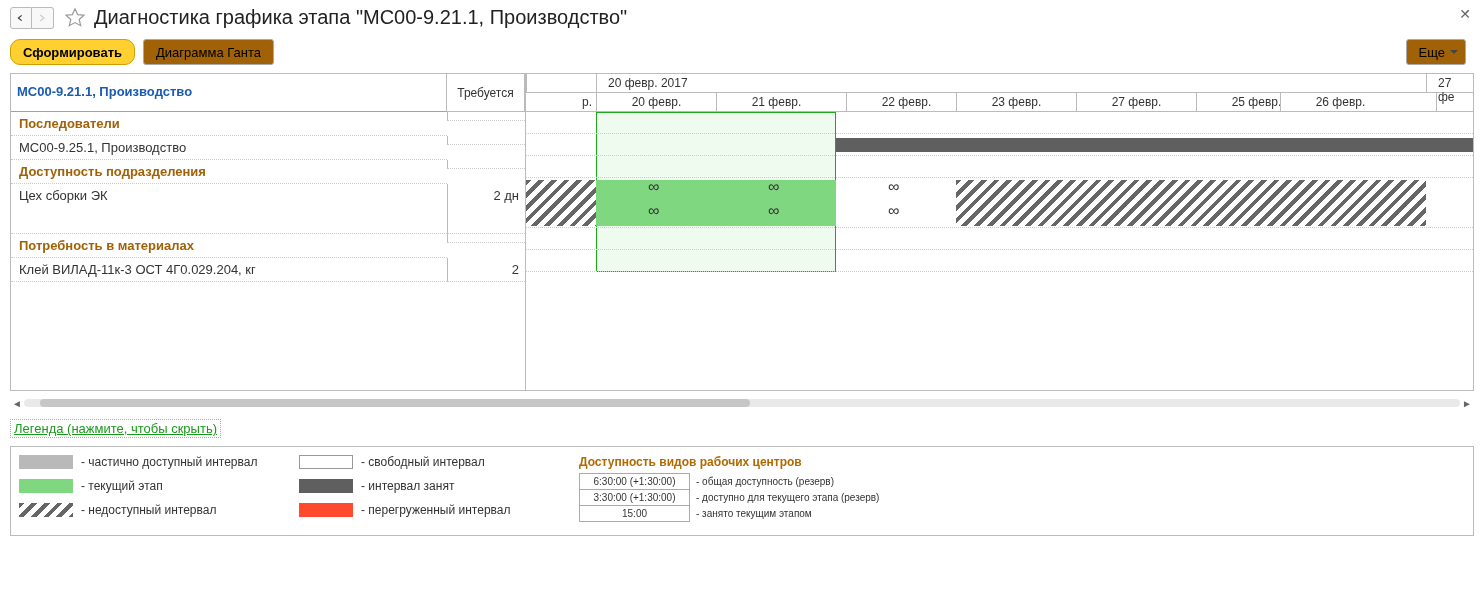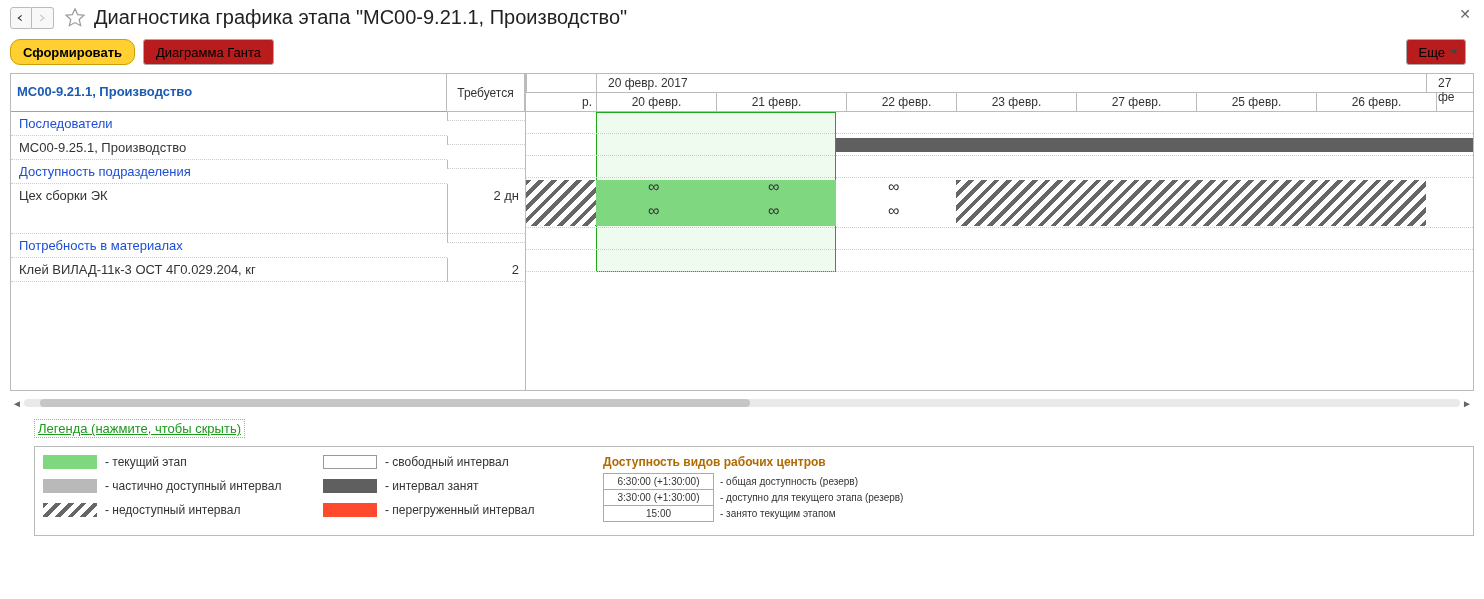--- a/index.html
+++ b/index.html
@@ -9,35 +9,35 @@
   .hdr { display: flex; align-items: center; padding: 6px 10px 10px 10px; position: relative; }
   .nav-btn { width: 22px; height: 22px; border: 1px solid #bbb; background: #f8f8f8; margin-right: 0; display: flex; align-items: center; justify-content: center; cursor: pointer; }
   .nav-btn:first-child { border-top-left-radius: 3px; border-bottom-left-radius: 3px; }
   .nav-btn.fw { border-left: none; border-top-right-radius: 3px; border-bottom-right-radius: 3px; margin-right: 10px; color: #bbb; }
   .nav-btn.back { border-top-left-radius:3px; border-bottom-left-radius:3px; }
   .star { width: 22px; height: 22px; fill: none; stroke: #999; stroke-width: 1.3; margin-right: 8px; cursor: pointer; }
   .title { font-size: 20px; color: #222; }
   .close-x { position: absolute; right: 10px; top: 6px; width: 18px; height: 18px; cursor: pointer; font-size: 14px; color: #666; text-align: center; }
   
   .tb { display: flex; align-items: center; padding: 0 10px 8px 10px; position: relative; }
-  .btn { height: 26px; border: 1px solid #aaa; background: #b91c1c; padding: 0 12px; border-radius: 3px; font-size: 13px; cursor: pointer; margin-right: 8px; }
+  .btn { height: 26px; border: 1px solid #aaa; background: #a16207; padding: 0 12px; border-radius: 3px; font-size: 13px; cursor: pointer; margin-right: 8px; }
   .btn-primary { background: #ffd02f; border-color: #caa100; font-weight: bold; border-radius: 10px; }
   .btn-more { margin-left: auto; padding-right: 20px; position: relative; }
   .btn-more::after { content:""; position:absolute; right:7px; top:10px; border:4px solid transparent; border-top-color:#444; }
   
   .main { display:flex; padding:0 10px; position:relative; }
   .left-pane { width: 515px; border: 1px solid #bbb; border-right:none; }
   .lh { height: 38px; display:flex; }
   .lh .cell-name { flex:1; border-right:1px solid #bbb; border-bottom:1px solid #84cc16; }
   .lh .cell-req { width:78px; border-right:1px solid #bbb; border-bottom:1px solid #bbb; display:flex; align-items:center; justify-content:center; font-size:12px; }
   .row { display:flex; align-items:flex-start;}
   .row .cname { flex:1; padding:4px 8px; border-bottom:1px dotted #ccc; }
   .row .creq { width:78px; padding:4px 6px; text-align:right; border-left:1px solid #bbb; border-bottom:1px dotted #ccc; }
   .root-link { color:#1b5bb3; font-weight:bold; text-decoration:none; display:inline-block; padding-top:10px; padding-left:6px; }
-  .sect { color:#1d4ed8; font-weight:normal; }
+  .sect { color:#a16207; font-weight:bold; }
   .ind { padding-left:18px; }
   .right-pane { flex:1; border:1px solid #bbb; position:relative; overflow:hidden; }
   
   .tl-top { height:19px; border-bottom:1px solid #bbb; position:relative; font-size:12px; }
   .tl-top .seg { position:absolute; top:0; height:100%; border-left:1px solid #bbb; padding:2px 4px 0 11px; }
   .tl-days { height:19px; border-bottom:1px solid #bbb; position:relative; font-size:12px; }
   .tl-days .d { position:absolute; top:0; height:100%; border-left:1px solid #bbb; text-align:center; padding-top:2px; }
   .gantt-body { position:relative; height:160px; }
   .g-row { position:absolute; left:0; right:0; }
   .g-dot-border { border-bottom:1px dotted #ccc; }
@@ -46,21 +46,21 @@
   .bar-busy { position:absolute; height:14px; background:#5f5f5f; }
   .bar-avail { position:absolute; height:46px; background:#7fd77f; }
   .hatch { position:absolute; height:46px; background: repeating-linear-gradient(135deg, #666 0, #666 4px, #fff 4px, #fff 9px); }
   .inf { position:absolute; font-size:16px; color:#333; }
   
   .hscroll { display:flex; align-items:center; height:16px; margin:4px 10px 8px 10px; }
   .sc-btn { width:14px; height:14px; display:flex; align-items:center; justify-content:center; font-size:10px; color:#666; cursor:pointer; }
   .sc-track { flex:1; height:8px; background:#e9e9e9; border-radius:4px; position:relative; }
   .sc-thumb { position:absolute; left:16px; top:0; height:8px; width:710px; background:#c6c6c6; border-radius:4px; }
   
-  .legend-wrap { padding:0 10px 10px 10px;margin-left:24px; }
+  .legend-wrap { padding:0 10px 10px 10px; }
   .legend-link { color:#1a9a1a; text-decoration:underline; border:1px dotted #8fbf8f; padding:1px 3px; display:inline-block; margin-bottom:8px; cursor:pointer; }
   .legend-box { border:1px solid #bbb; padding:8px; display:flex; }
   .leg-col { flex:0 0 280px; }
   .leg-col2 { flex:0 0 280px; }
   .leg-item { display:flex; align-items:center; margin-bottom:10px; font-size:12px; }
   .swatch { width:54px; height:14px; margin-right:8px; border:0; }
   .sw-green { background:#7fd77f; }
   .sw-white { background:#fff; border:1px solid #999; }
   .sw-gray { background:#b9b9b9; }
   .sw-dark { background:#5f5f5f; }
@@ -147,21 +147,21 @@
         <span class="seg" style="left:900px; width:49px">27 фе</span>
       </div>
       <div class="tl-days">
         <span class="d" style="left:0;width:70px;border-left:none;text-align:right;padding-right:4px">р.</span>
         <span class="d" style="left:70px;width:120px">20 февр.</span>
         <span class="d" style="left:190px;width:120px">21 февр.</span>
         <span class="d" style="left:320px;width:120px">22 февр.</span>
         <span class="d" style="left:430px;width:120px">23 февр.</span>
         <span class="d" style="left:550px;width:120px">27 февр.</span>
         <span class="d" style="left:670px;width:120px">25 февр.</span>
-        <span class="d" style="left:790px;width:120px">26 февр.</span>
+        <span class="d" style="left:754px;width:120px">26 февр.</span>
         <span class="d" style="left:910px;width:40px"></span>
       </div>
       <div class="gantt-body">
 
         <div class="stage-outline" style="left:70px; top:0; width:240px; height:160px"></div>
 
         <div class="g-row g-dot-border" style="top:0; height:22px"></div>
 
         <div class="g-row g-dot-border" style="top:22px; height:22px">
           <div class="bar-busy" style="left:310px; right:0; top:4px"></div>
@@ -195,26 +195,26 @@
       <div class="sc-thumb"></div>
     </div>
     <div class="sc-btn">►</div>
   </div>
 
   <div class="legend-wrap">
     <span class="legend-link">Легенда (нажмите, чтобы скрыть)</span>
     <div class="legend-box">
       <div class="leg-col">
         <div class="leg-item">
+            <span class="swatch sw-gray"></span>
+            <span>- частично доступный интервал</span>
+          </div>
+        <div class="leg-item">
             <span class="swatch sw-green"></span>
             <span>- текущий этап</span>
-          </div>
-        <div class="leg-item">
-            <span class="swatch sw-gray"></span>
-            <span>- частично доступный интервал</span>
           </div>
         <div class="leg-item">
             <span class="swatch sw-hatch"></span>
             <span>- недоступный интервал</span>
           </div>
       </div>
       <div class="leg-col2">
         <div class="leg-item">
             <span class="swatch sw-white"></span>
             <span>- свободный интервал</span>

